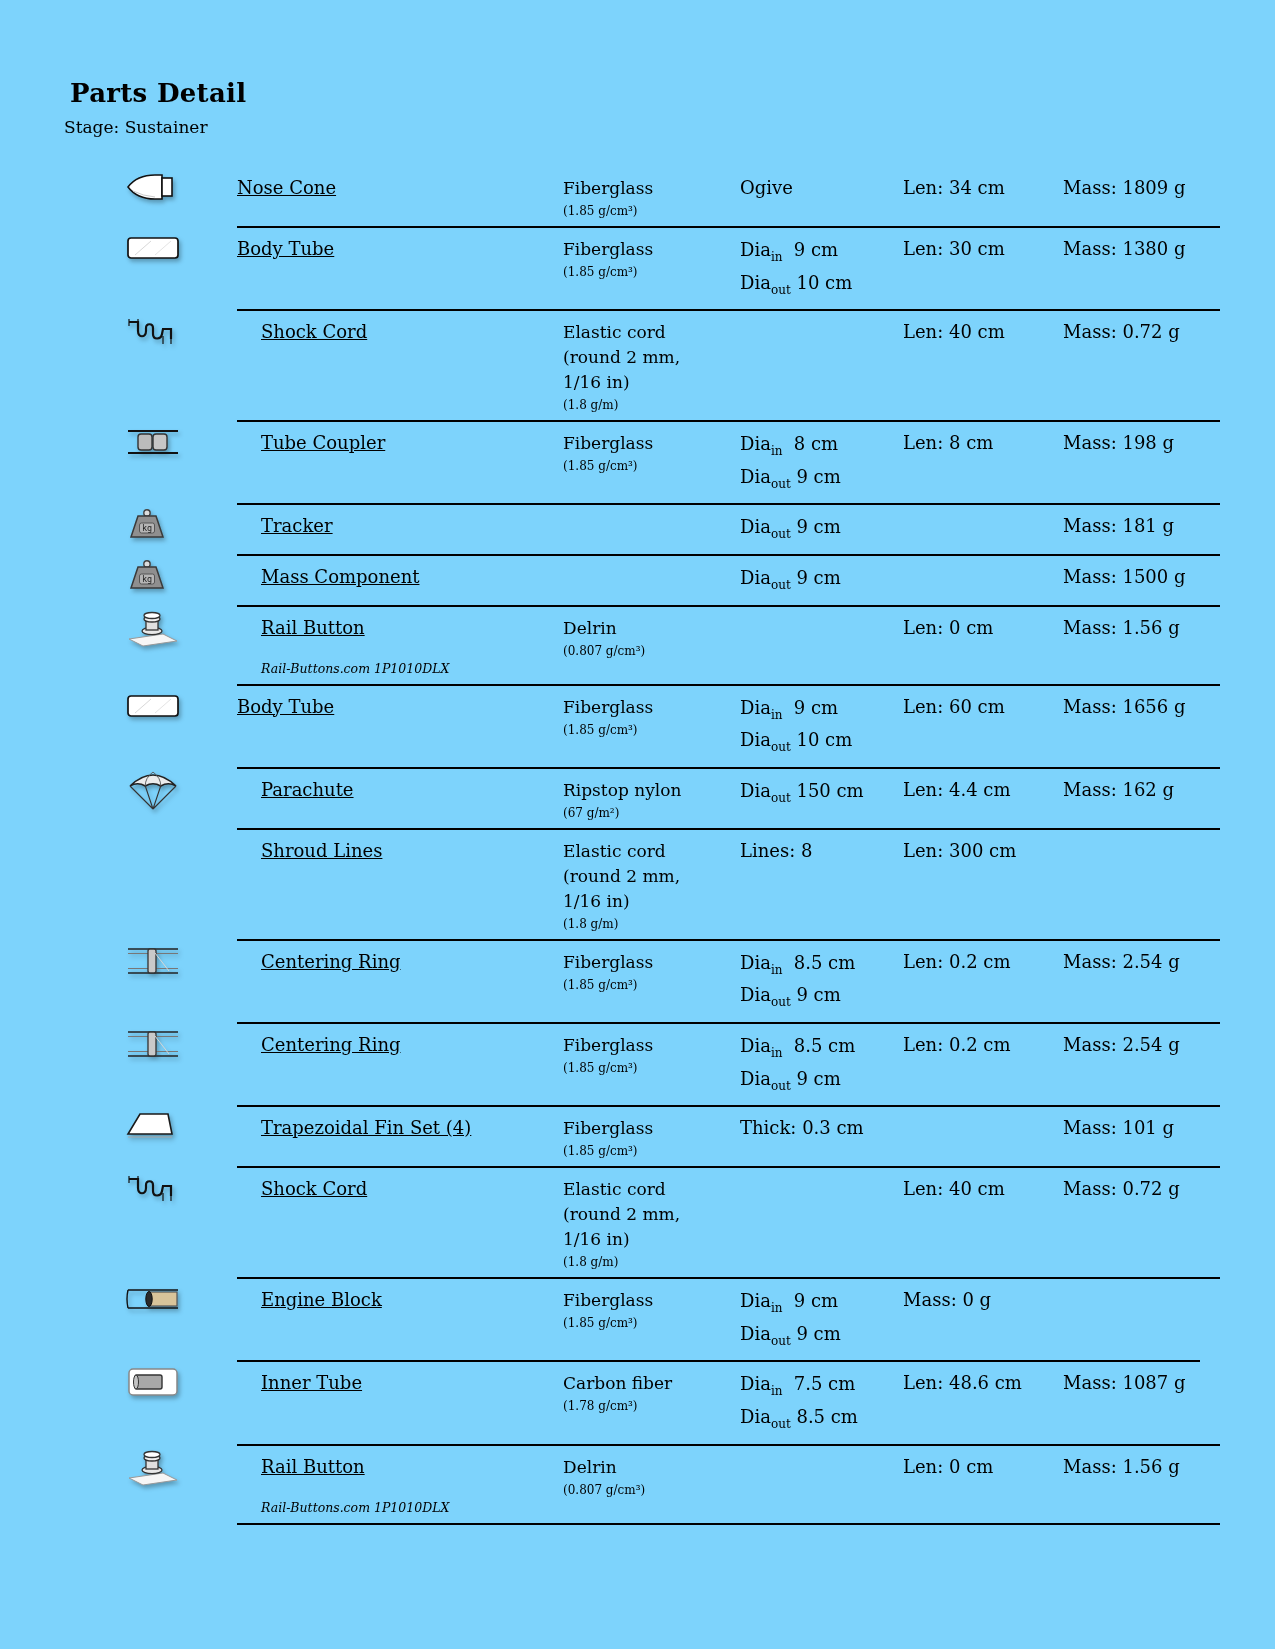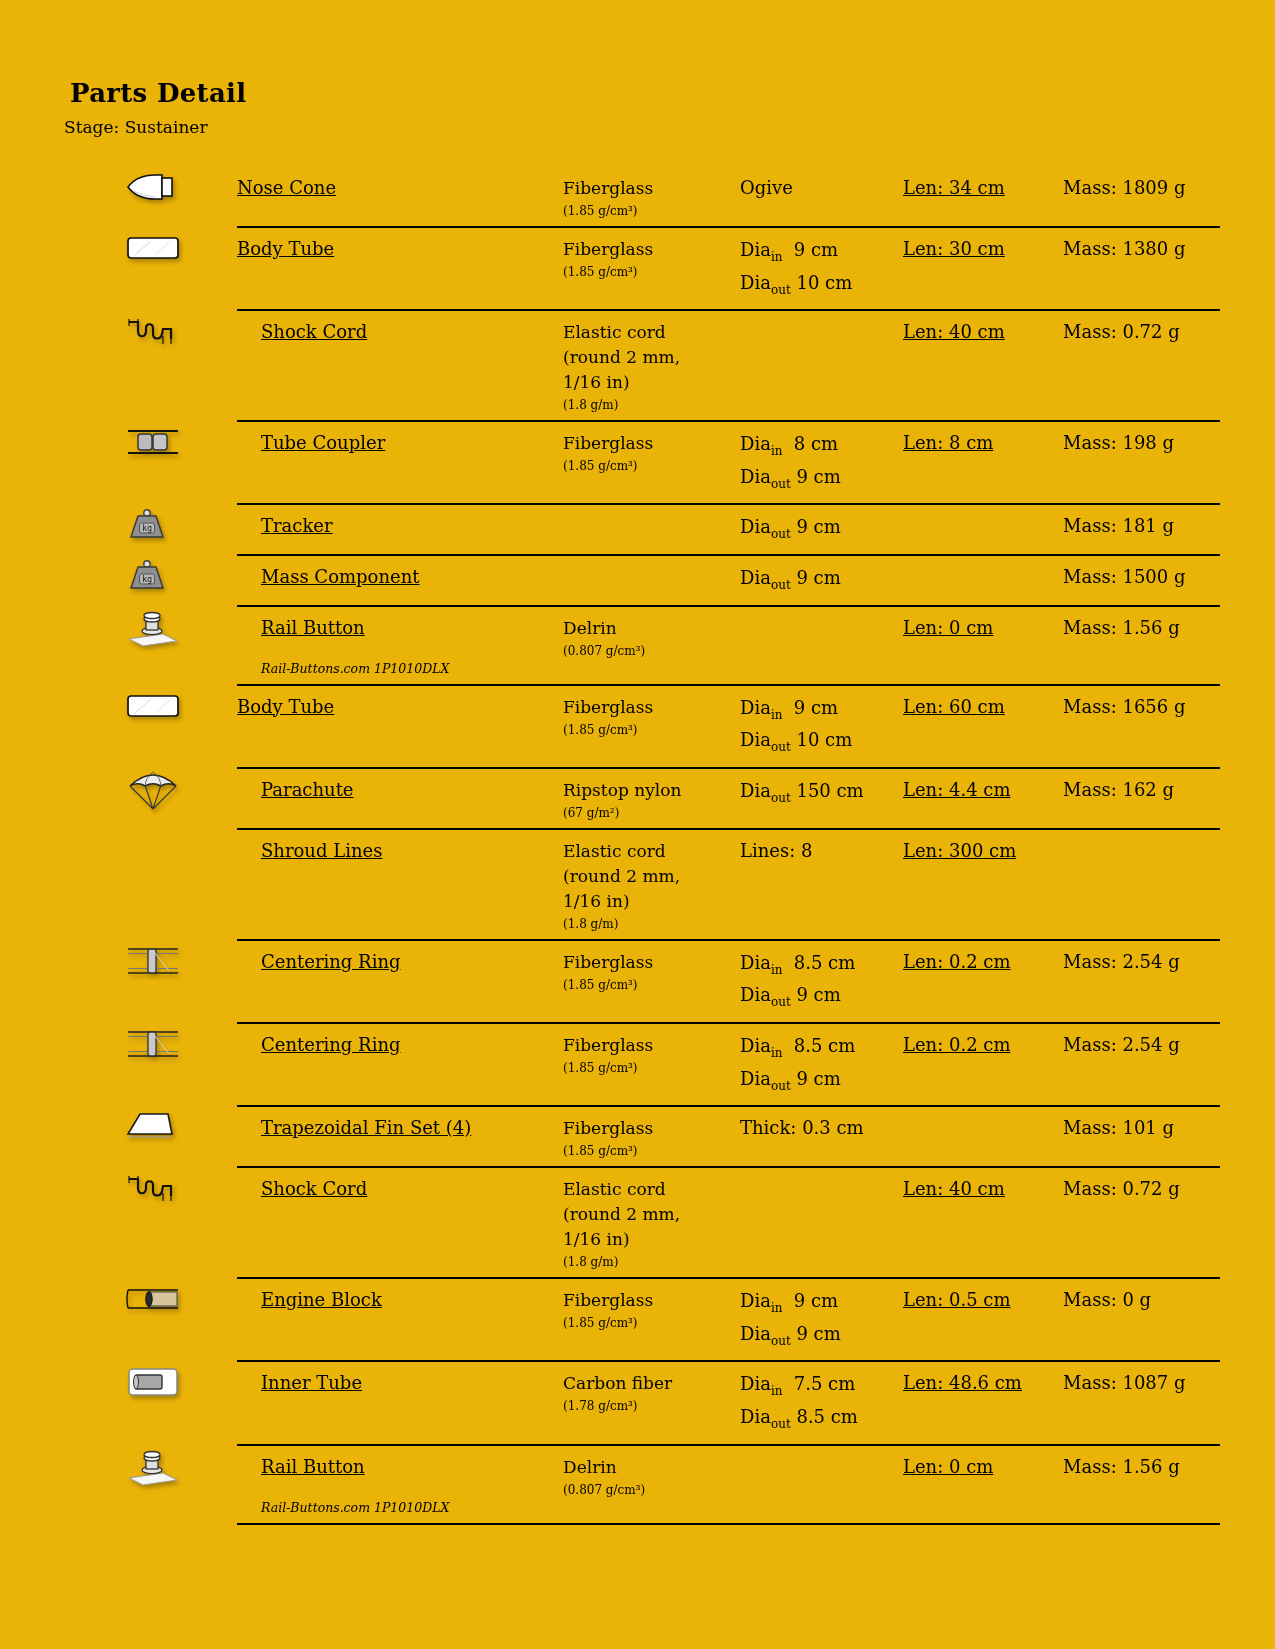--- a/index.html
+++ b/index.html
@@ -6,21 +6,21 @@
     margin: 0;
     padding: 0;
     background: #ffffff;
     color: #000000;
     font-family: "DejaVu Serif", "Liberation Serif", serif;
   }
   .page {
     position: relative;
     width: 1275px;
     height: 1649px;
-    background: #eab308;
+    background: #7dd3fc;
     overflow: hidden;
   }
   .page-title {
     position: absolute;
     left: 70px;
     top: 78px;
     font-size: 26px;
     font-weight: bold;
     letter-spacing: 0.3px;
   }
@@ -57,21 +57,21 @@
     display: flex;
     border-bottom: 2px solid #000000;
     padding: 9px 0 7px 0;
     box-sizing: border-box;
   }
   .col { box-sizing: border-box; }
   .name-col     { width: 326px; }
   .name-col.indent { padding-left: 24px; }
   .material-col { width: 157px; }
   .shape-col    { width: 163px; margin-left: 20px; }
-  .len-col      { width: 160px; font-size: 18px; line-height: 23px; text-decoration: underline; }
+  .len-col      { width: 160px; font-size: 18px; line-height: 23px; }
   .mass-col     { width: 157px; font-size: 18px; line-height: 23px; }
   .part-name {
     font-size: 18px;
     line-height: 23px;
     text-decoration: underline;
   }
   .part-sub {
     font-size: 12.5px;
     line-height: 16px;
     margin-top: 22px;
@@ -487,23 +487,20 @@
             <div class="part-name">Engine Block</div>
           </div>
           <div class="col material-col">
             <div class="material-main">Fiberglass</div>
             <div class="material-density">(1.85 g/cm³)</div>
           </div>
           <div class="col shape-col">
             <div class="dia-line"><span class="dia-label"><span>Dia</span><sub>in</sub></span> <span class="dia-val">9 cm</span></div>
             <div class="dia-line"><span class="dia-label"><span>Dia</span><sub>out</sub></span> <span class="dia-val">9 cm</span></div>
           </div>
-          <div class="col len-col">
-            <div>Len: 0.5 cm</div>
-          </div>
           <div class="col mass-col">
             <div>Mass: 0 g</div>
           </div>
         </div>
       </div>
       <div class="row">
         <div class="icon-cell">
           <svg width="58" height="40" viewBox="0 0 56 40">
             <rect x="4" y="7" width="48" height="26" rx="4" fill="#ffffff" stroke="#888" stroke-width="1.5"></rect>
             <rect x="10" y="13" width="27" height="14" rx="2" fill="#a8a8a8" stroke="#333" stroke-width="1.4"></rect>

